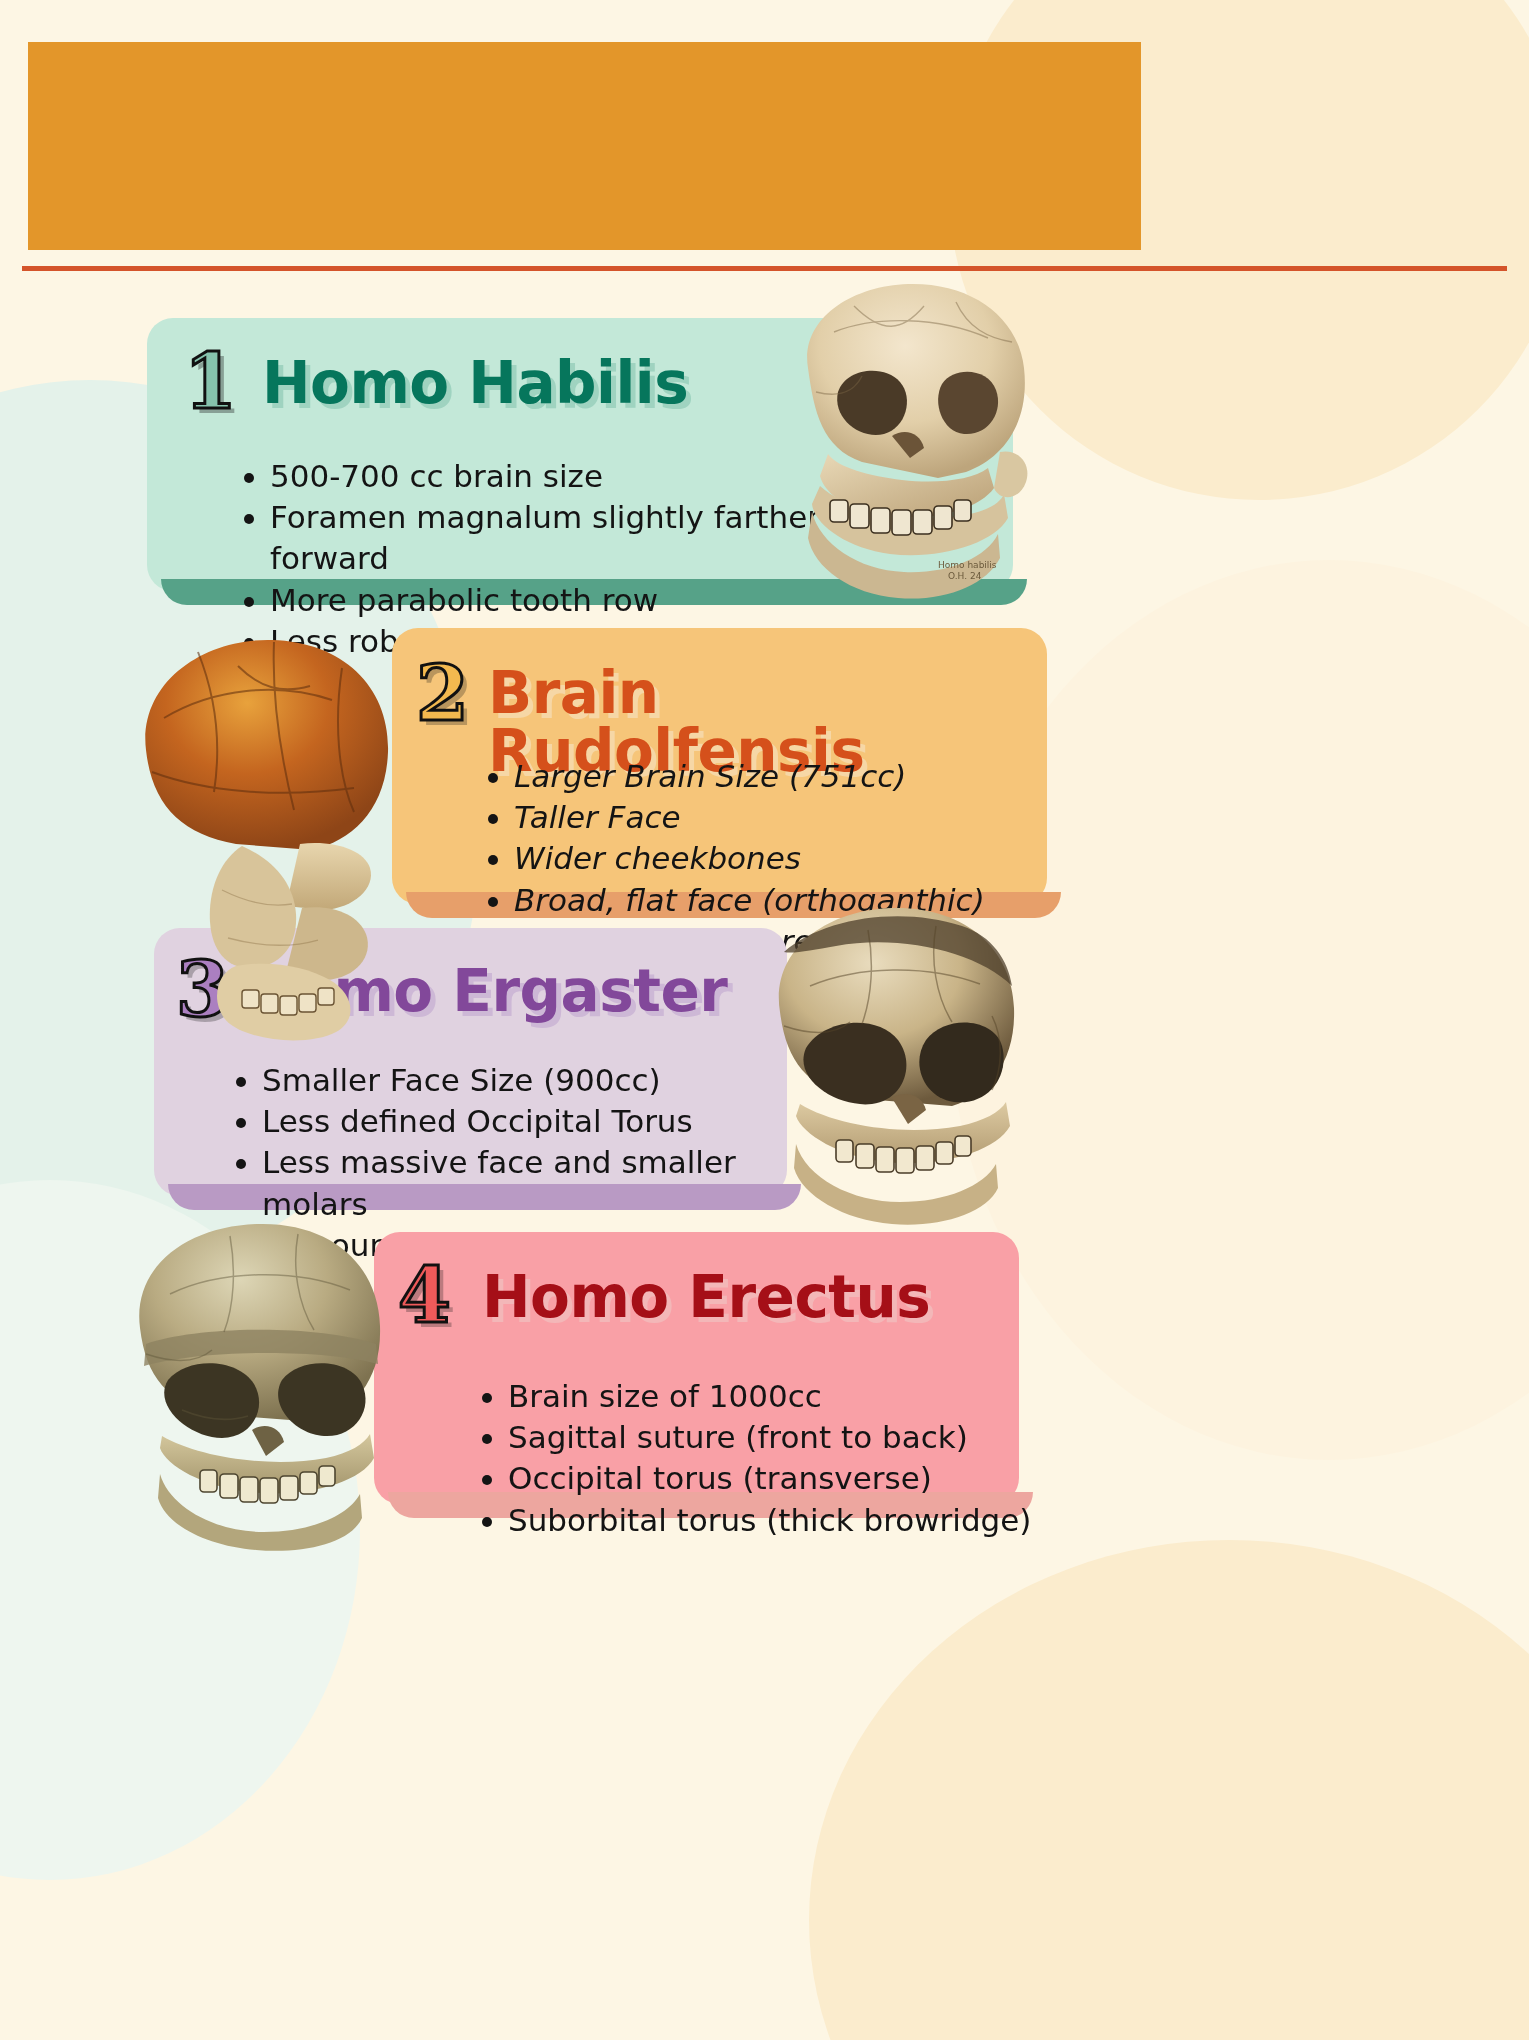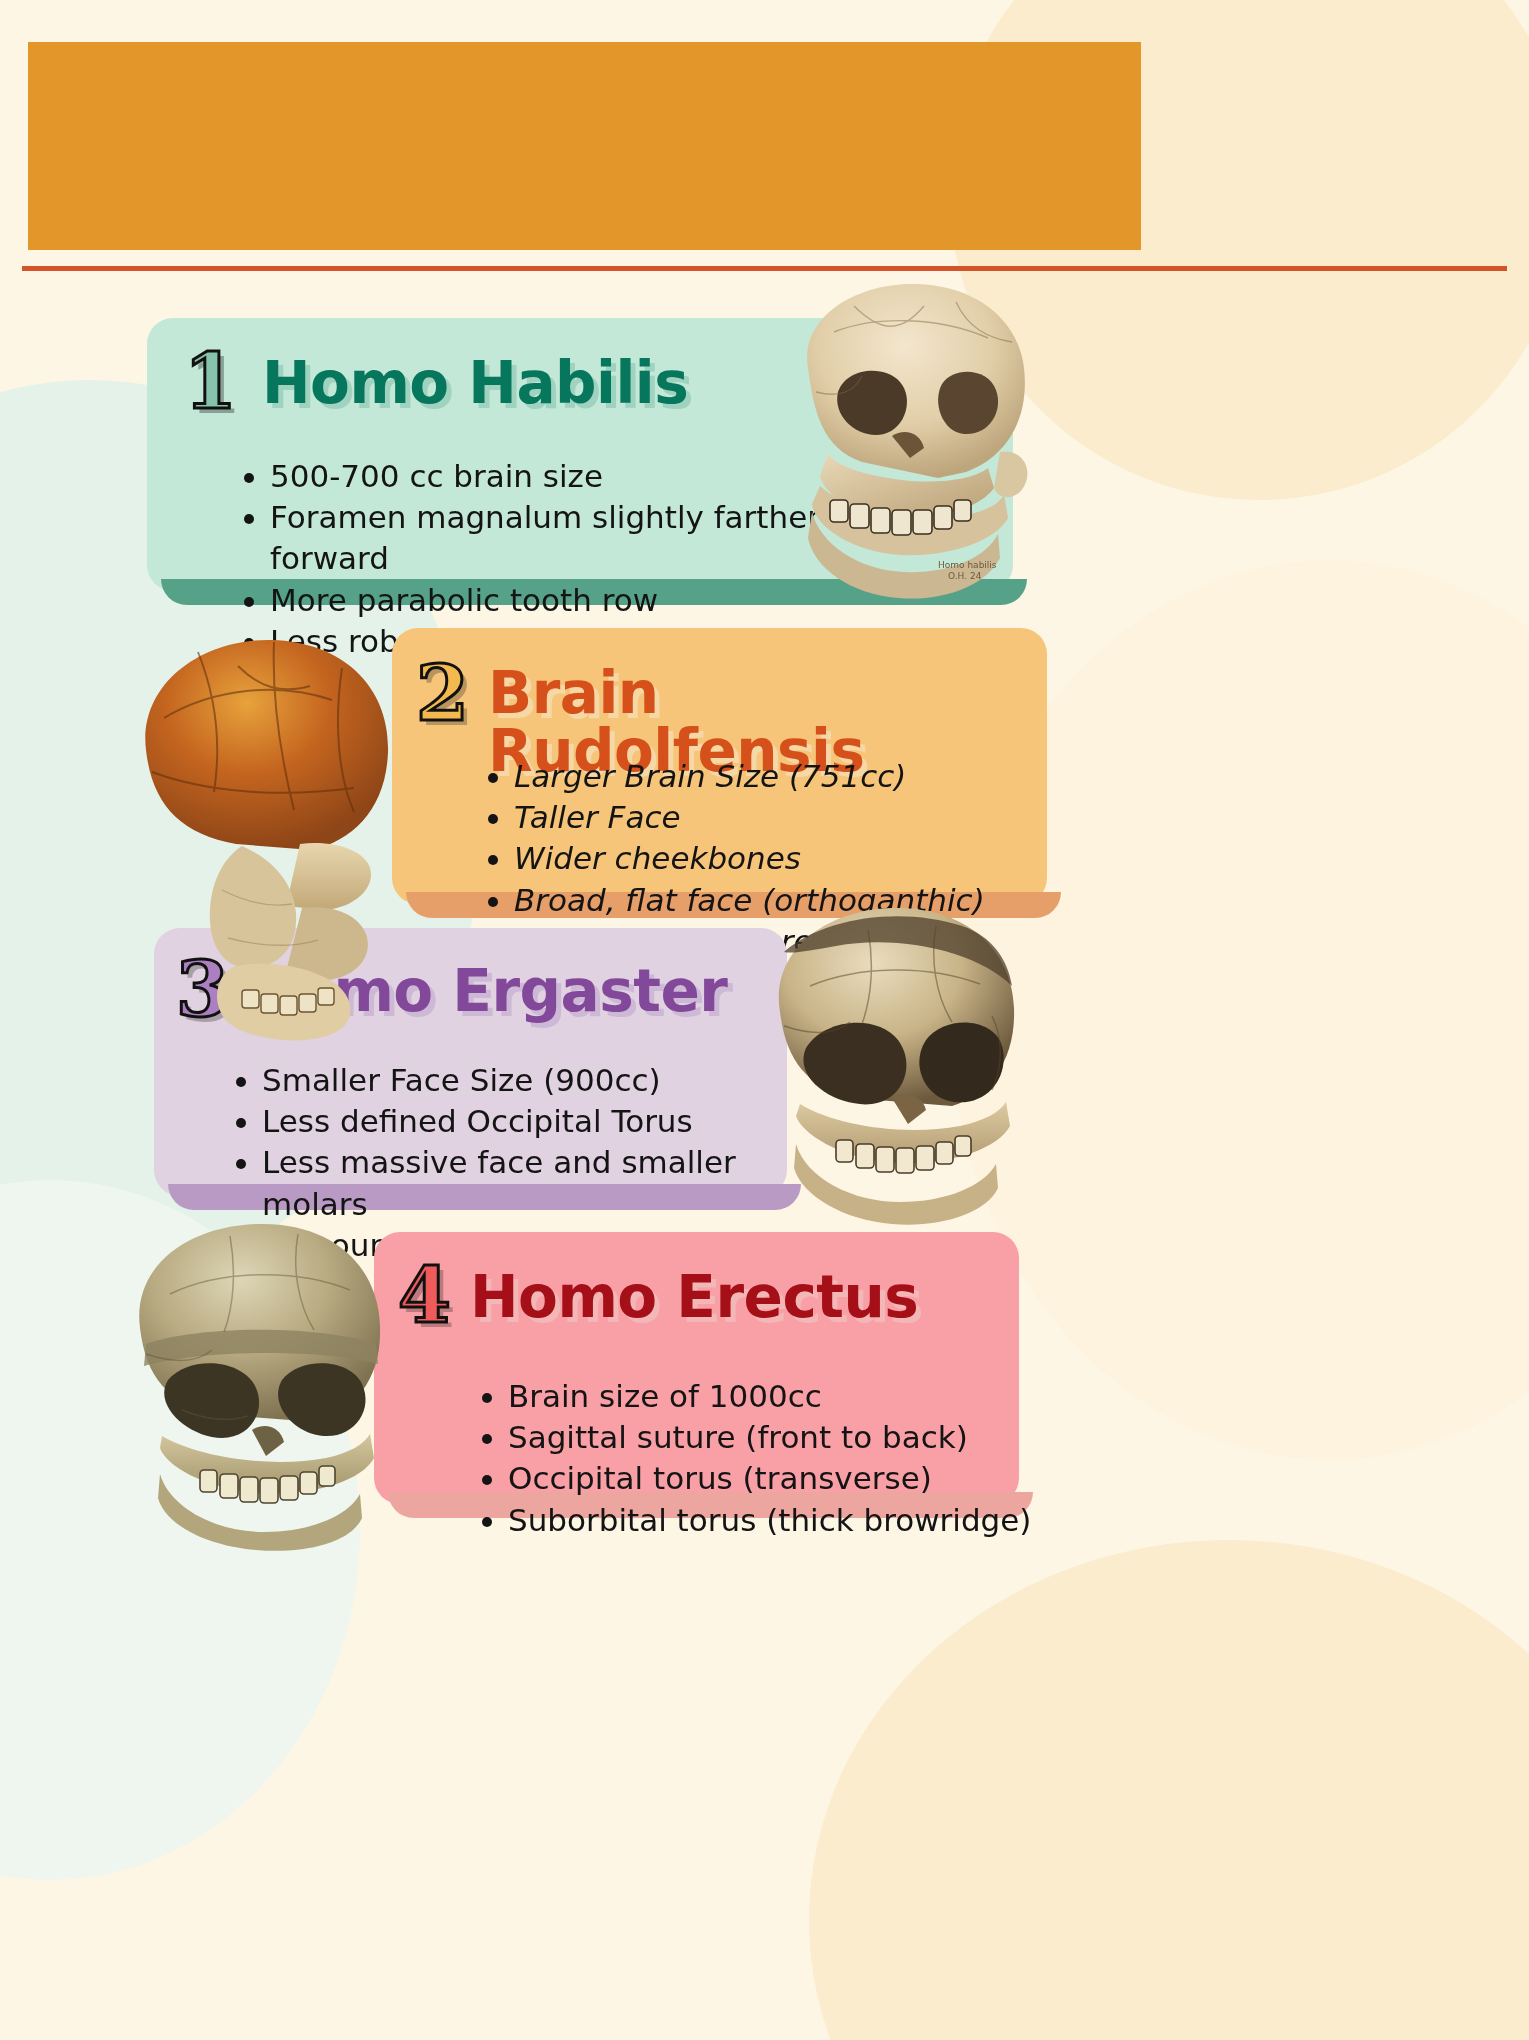--- a/index.html
+++ b/index.html
@@ -100,21 +100,21 @@
   #card3 .num{left:22px;top:24px;color:#ab7fc0;
     -webkit-text-stroke:3px #111;text-shadow:5px 5px 0 #11111144;}
   #card3 .title{left:92px;top:34px;color:#82489a;text-shadow:5px 5px 0 #cdb8d6;}
   #card3 ul.bullets{left:70px;top:124px;width:545px;}
 
   
   #card4{left:374px;top:1232px;width:645px;height:272px;background:#f9a0a6;}
   #card4 .shadow-bar{background:#eda69f;}
   #card4 .num{left:24px;top:26px;color:#ef5a5a;
     -webkit-text-stroke:3px #111;text-shadow:5px 5px 0 #11111144;}
-  #card4 .title{left:96px;top:36px;color:#a50f17;text-shadow:5px 5px 0 #f3b7b8;}
+  #card4 .title{left:108px;top:36px;color:#a50f17;text-shadow:5px 5px 0 #f3b7b8;}
   #card4 ul.bullets{left:96px;top:136px;width:540px;}
 
   
   .skull{position:absolute;z-index:6;}
   #skull1{left:742px;top:272px;width:300px;height:340px;}
   #skull2{left:118px;top:622px;width:300px;height:440px;}
   #skull3{left:740px;top:900px;width:300px;height:330px;}
   #skull4{left:110px;top:1214px;width:300px;height:340px;}
 </style>
 </head>

